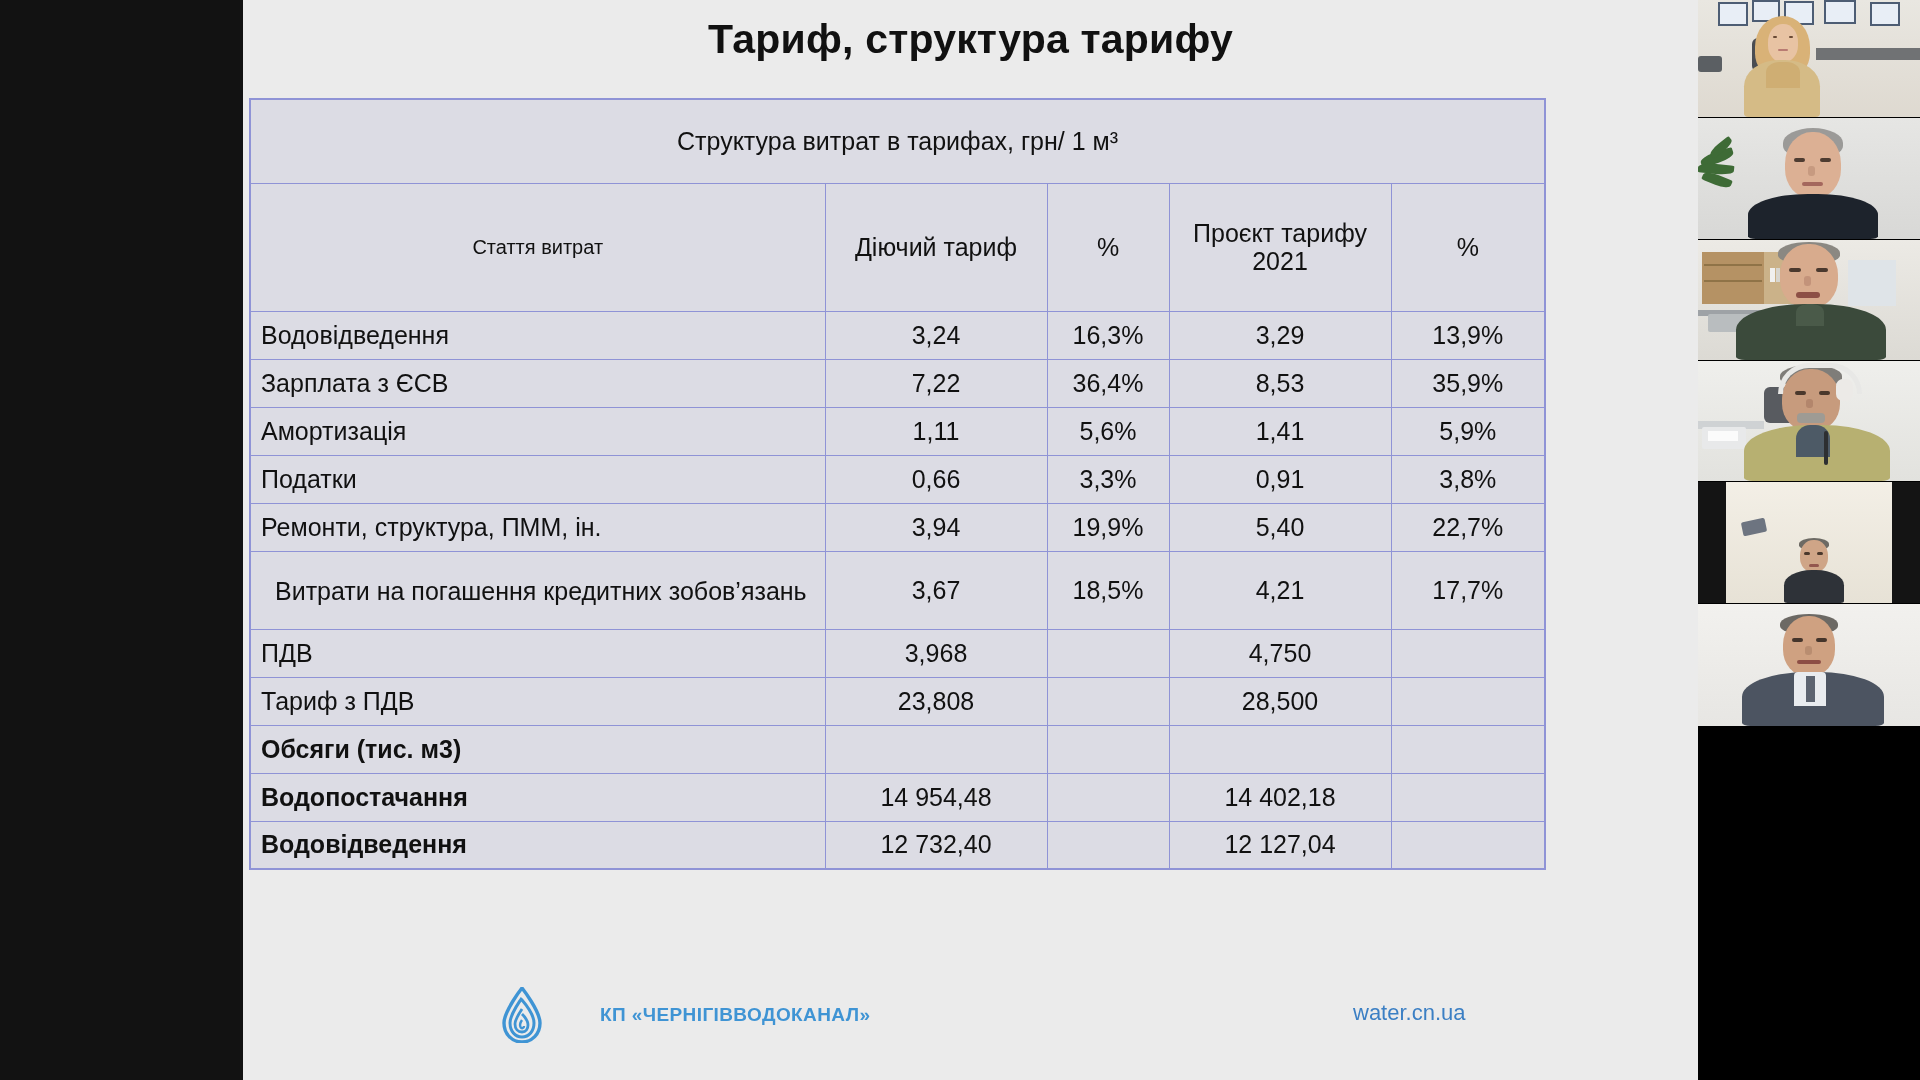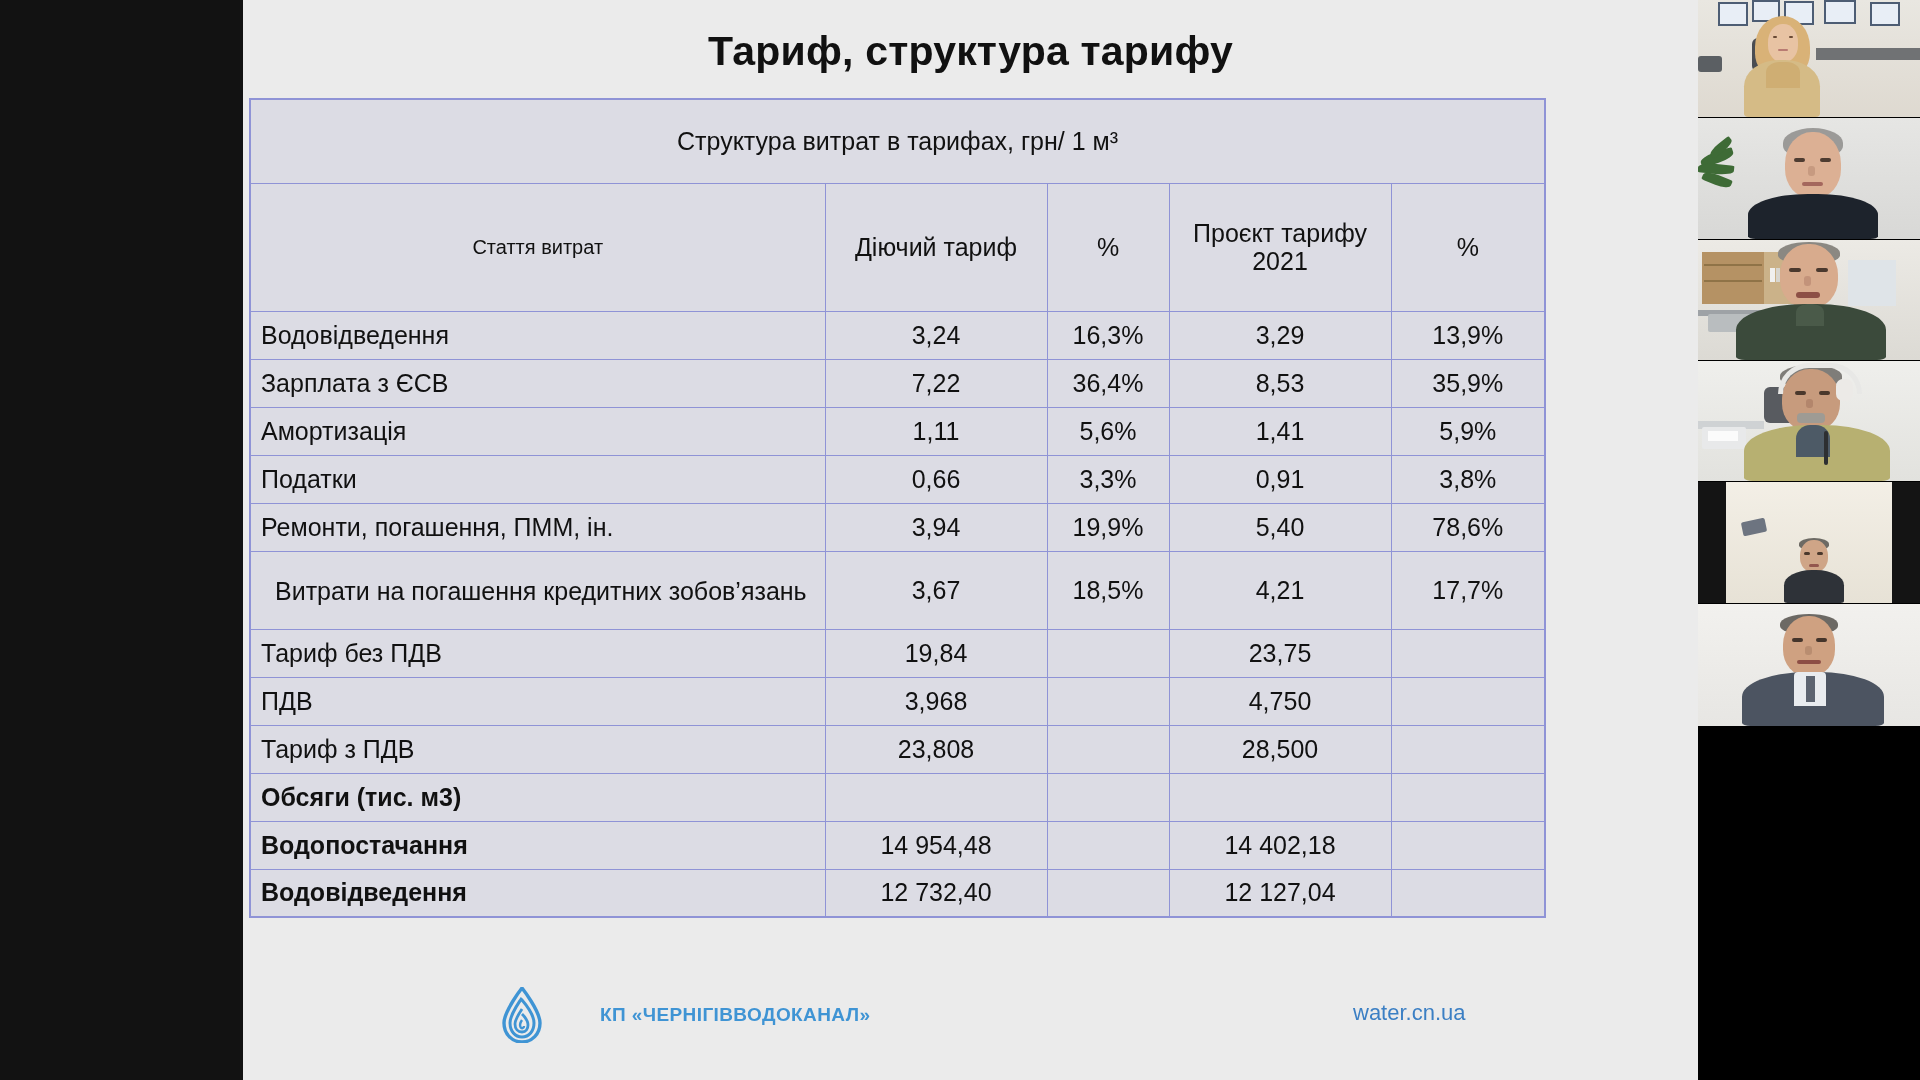--- a/index.html
+++ b/index.html
@@ -44,21 +44,21 @@
     height: 1080px;
     background: #ebebeb;
     flex: 0 0 1455px;
     box-sizing: border-box;
     padding: 0;
     overflow: hidden;
   }
 
   .slide-title {
     position: absolute;
-    top: 28px;
+    top: 16px;
     left: 0;
     width: 1455px;
     text-align: center;
     font-size: 41px;
     font-weight: bold;
     color: #111111;
     letter-spacing: 0.2px;
   }
 
   
@@ -269,39 +269,32 @@
               <td class="num">5,9%</td>
             </tr>
             <tr class="data-row">
               <td class="label">Податки</td>
               <td class="num">0,66</td>
               <td class="num">3,3%</td>
               <td class="num">0,91</td>
               <td class="num">3,8%</td>
             </tr>
             <tr class="data-row">
-              <td class="label">Ремонти, погашення, ПММ,  ін.</td>
+              <td class="label">Ремонти, структура, ПММ,  ін.</td>
               <td class="num">3,94</td>
               <td class="num">19,9%</td>
               <td class="num">5,40</td>
-              <td class="num">78,6%</td>
+              <td class="num">22,7%</td>
             </tr>
             <tr class="data-row tall">
               <td class="label">Витрати на погашення кредитних зобов’язань</td>
               <td class="num">3,67</td>
               <td class="num">18,5%</td>
               <td class="num">4,21</td>
               <td class="num">17,7%</td>
-            </tr>
-            <tr class="data-row">
-              <td class="label">Тариф без ПДВ</td>
-              <td class="num">19,84</td>
-              <td class="num"></td>
-              <td class="num">23,75</td>
-              <td class="num"></td>
             </tr>
             <tr class="data-row">
               <td class="label">ПДВ</td>
               <td class="num">3,968</td>
               <td class="num"></td>
               <td class="num">4,750</td>
               <td class="num"></td>
             </tr>
             <tr class="data-row row-highlight">
               <td class="label">Тариф з ПДВ</td>

